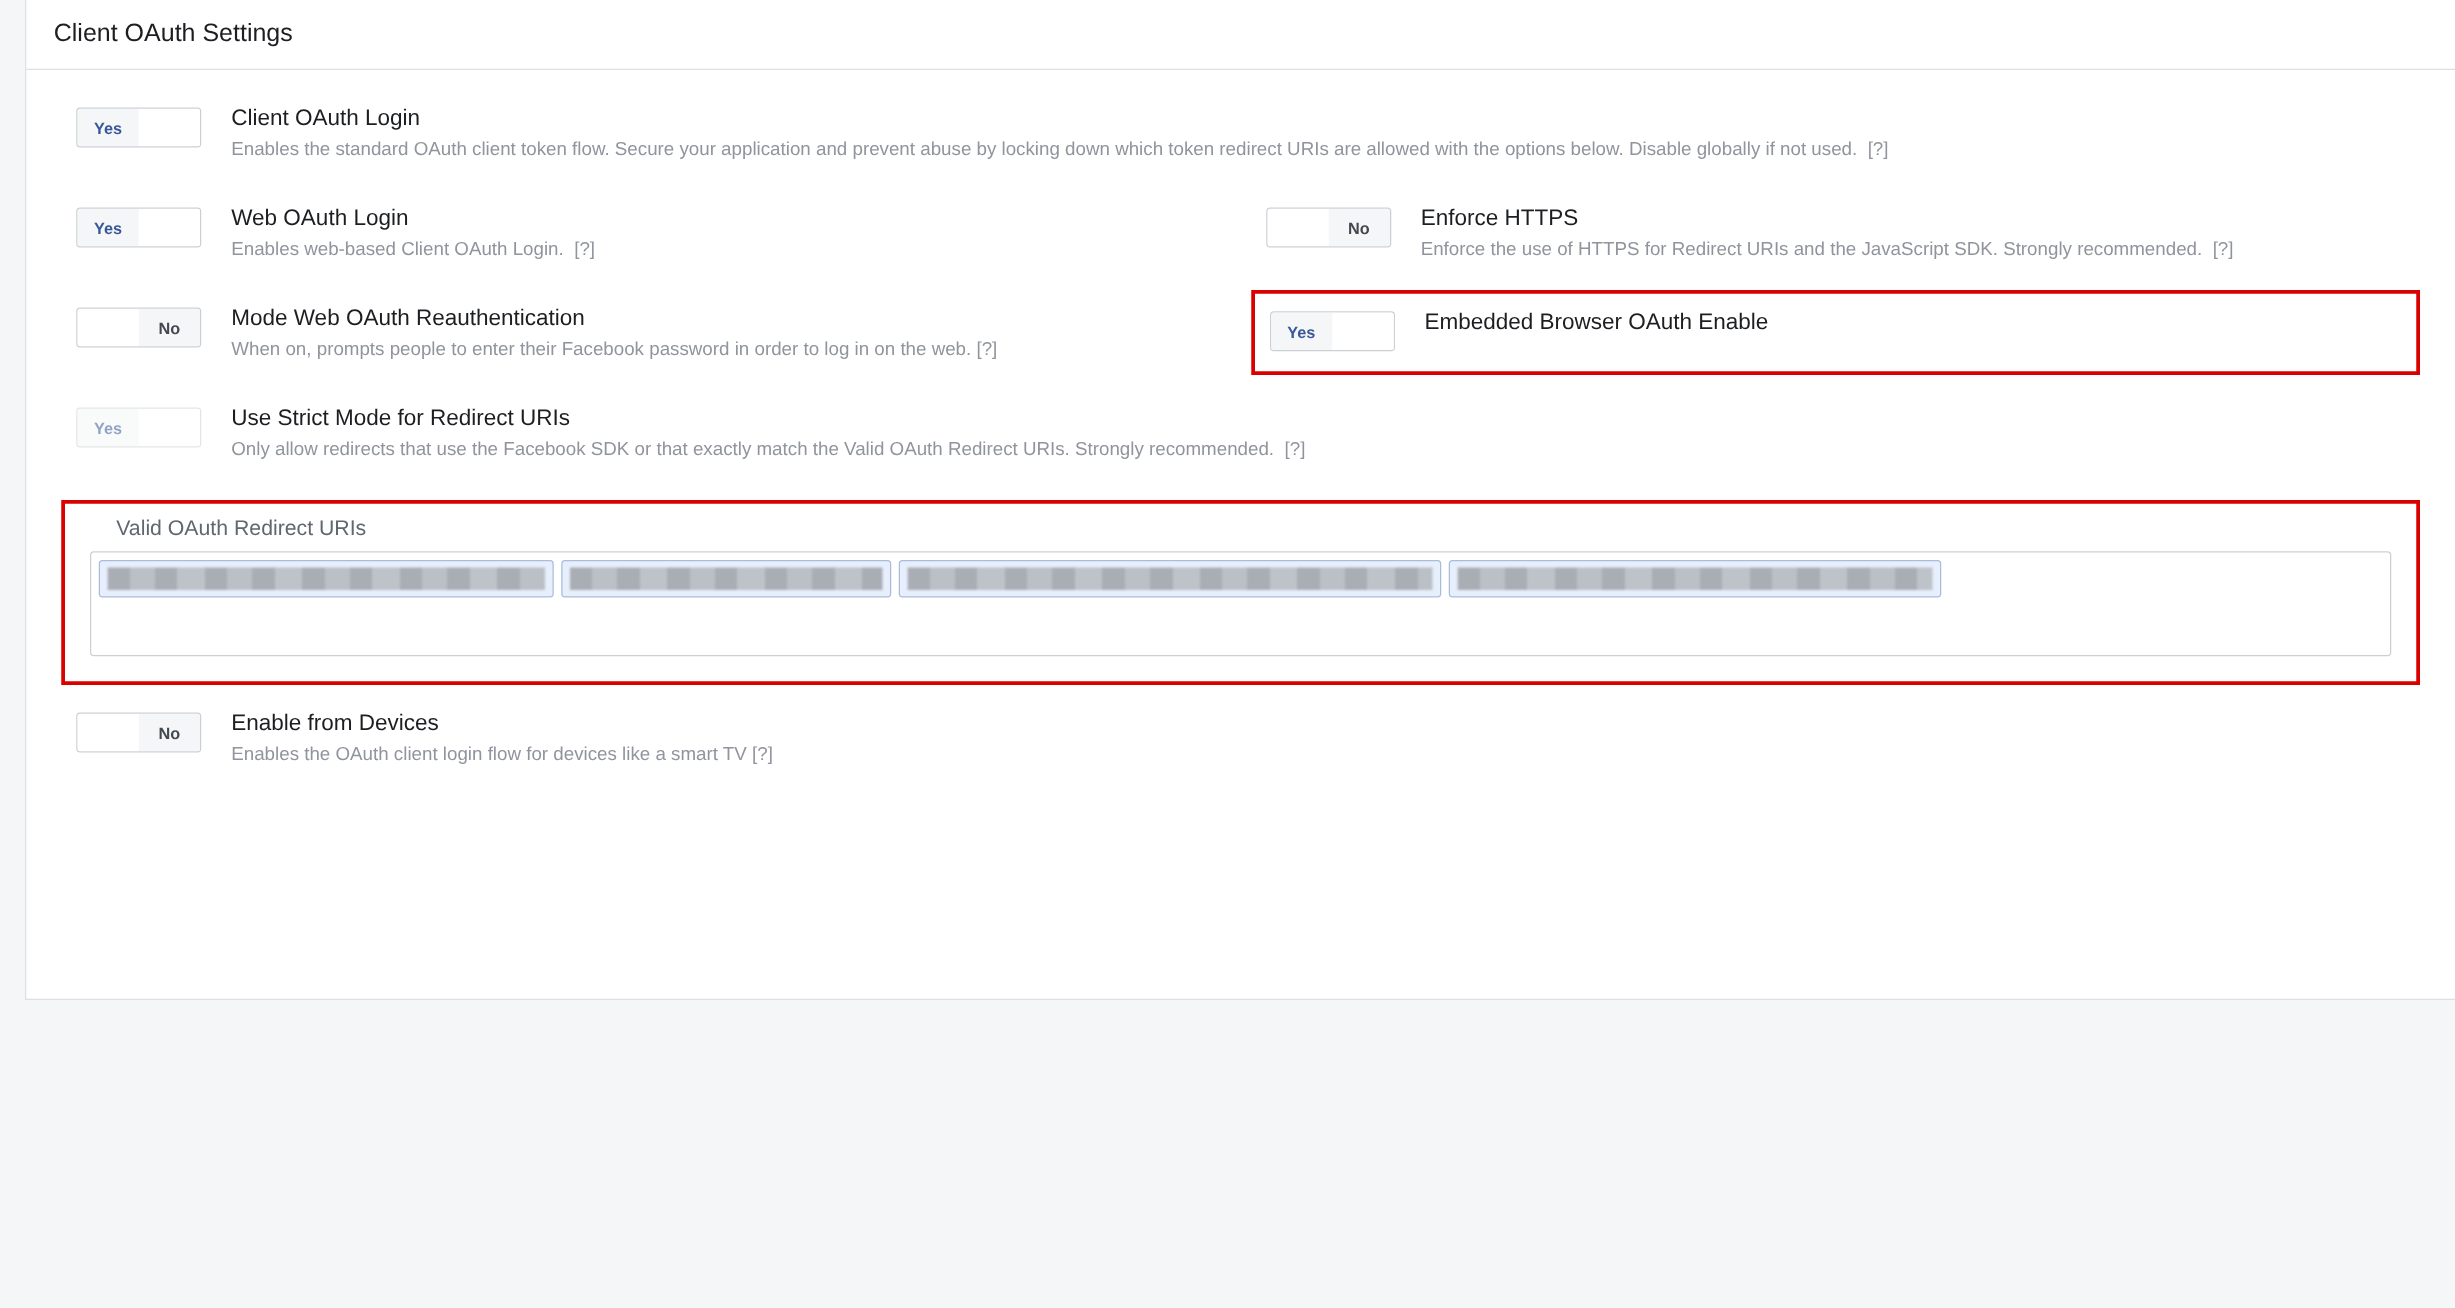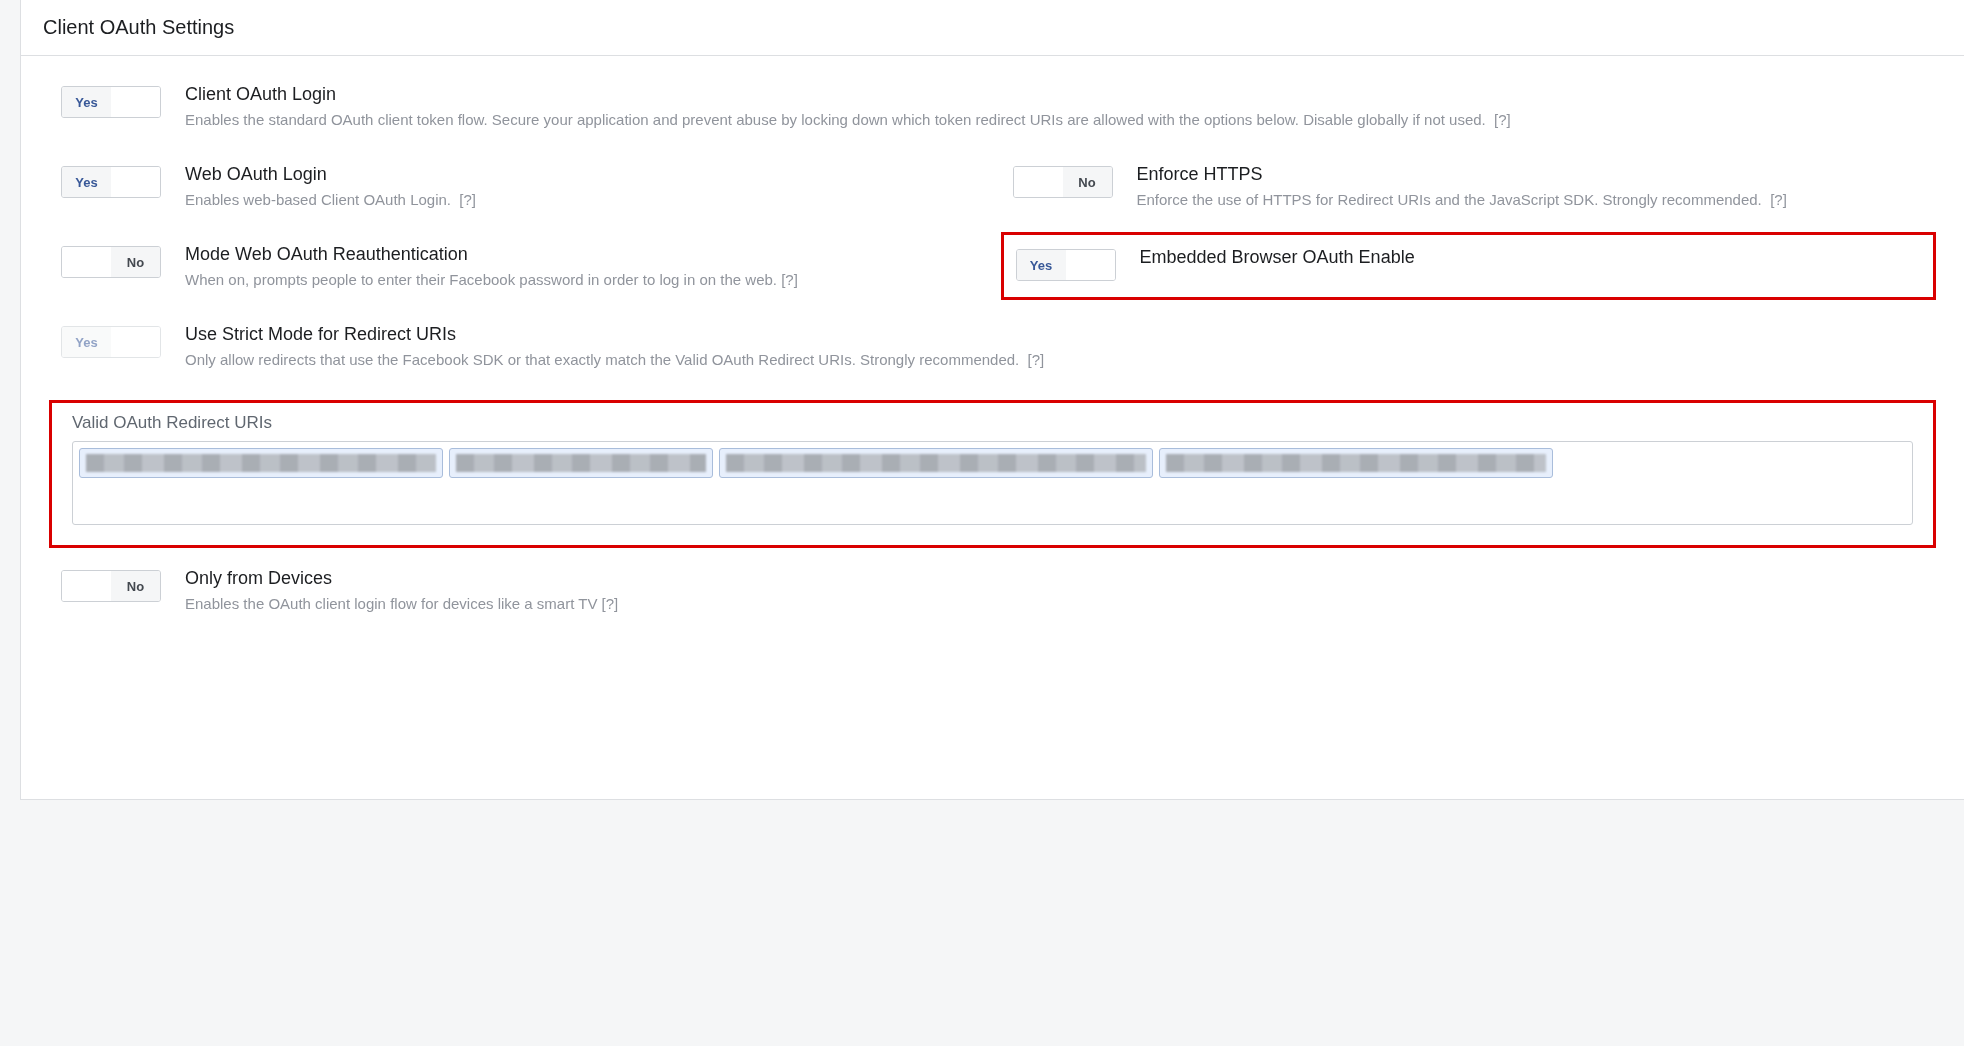--- a/index.html
+++ b/index.html
@@ -104,21 +104,21 @@
     margin: -12px -12px -16px -12px;
   }
   .section-highlight {
     border: 3px solid #d90000;
     margin: 30px 0 0 0;
     padding: 6px 20px 20px 20px;
   }
   .section-label {
     font-size: 17px;
     color: #606770;
-    margin: 4px 0 8px 0;
+    margin: 4px 0 8px 21px;
     font-weight: 400;
   }
   .tag-input {
     border: 1px solid #ccd0d5;
     border-radius: 3px;
     background: #fff;
     padding: 6px 6px 2px 6px;
     min-height: 84px;
     display: flex;
     flex-wrap: wrap;
@@ -267,21 +267,21 @@
   </div>
 
   <div class="after-section">
     <div class="settings-grid">
       <div class="setting">
         <div class="toggle off">
           <div class="toggle-half toggle-yes">Yes</div>
           <div class="toggle-half toggle-no">No</div>
         </div>
         <div class="setting-text">
-          <div class="setting-title">Only from Devices</div>
+          <div class="setting-title">Enable from Devices</div>
           <div class="setting-desc">
             <span>Enables the OAuth client login flow for devices like a smart TV</span>
             <span class="help">[?]</span>
           </div>
         </div>
       </div>
     </div>
   </div>
 
 </div>

